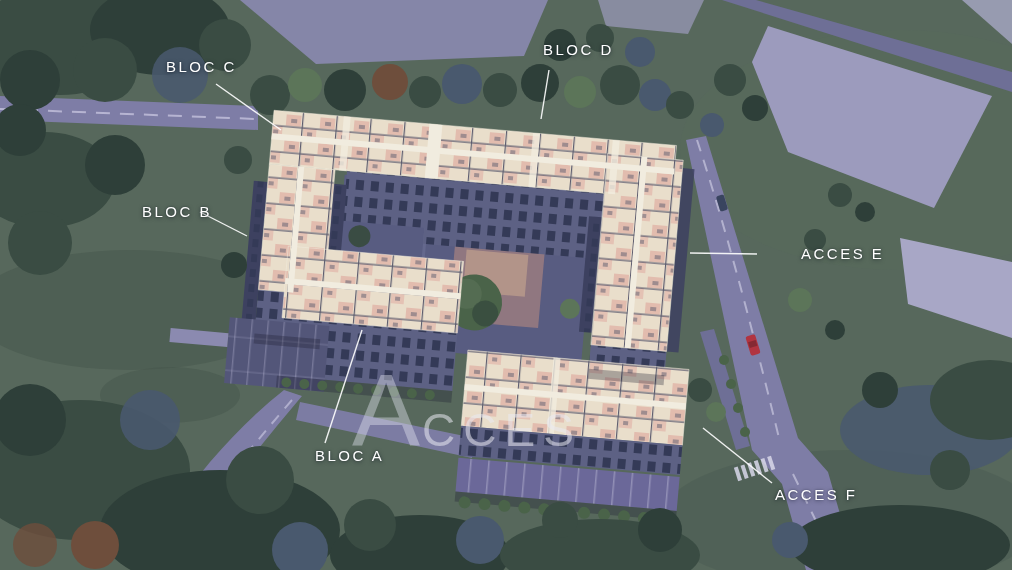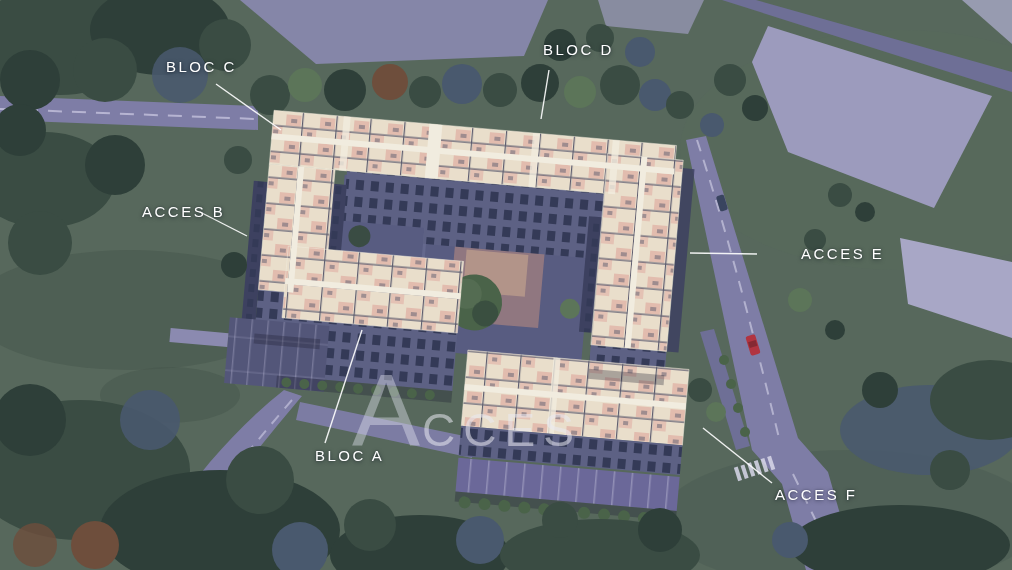--- a/index.html
+++ b/index.html
@@ -289,21 +289,21 @@
       <line x1="216" y1="84" x2="281" y2="130"></line>
       <line x1="549" y1="70" x2="541" y2="119"></line>
       <line x1="200" y1="212" x2="247" y2="236"></line>
       <line x1="757" y1="254" x2="690" y2="253"></line>
       <line x1="325" y1="443" x2="362" y2="330"></line>
       <line x1="703" y1="428" x2="772" y2="483"></line>
     </g>
   </svg>
 
   <div class="bloc-label lbl-a">BLOC A</div>
-  <div class="bloc-label lbl-b">ACCES B</div>
+  <div class="bloc-label lbl-b">BLOC B</div>
   <div class="bloc-label lbl-c">BLOC C</div>
   <div class="bloc-label lbl-d">BLOC D</div>
   <div class="bloc-label lbl-e">ACCES E</div>
   <div class="bloc-label lbl-f">ACCES F</div>
 
   <div class="watermark">
     <div class="wm-brand">ACCES</div>
   </div>
 
 </div>

